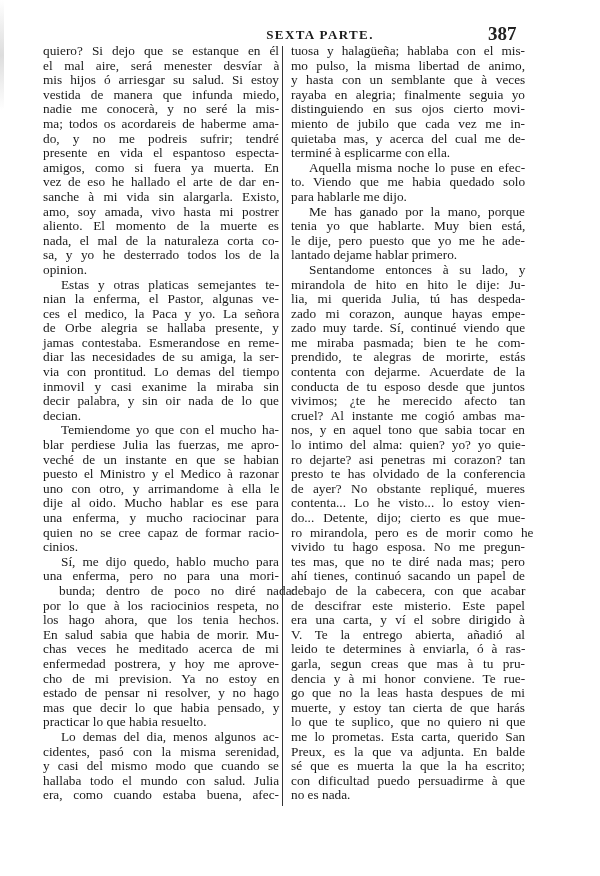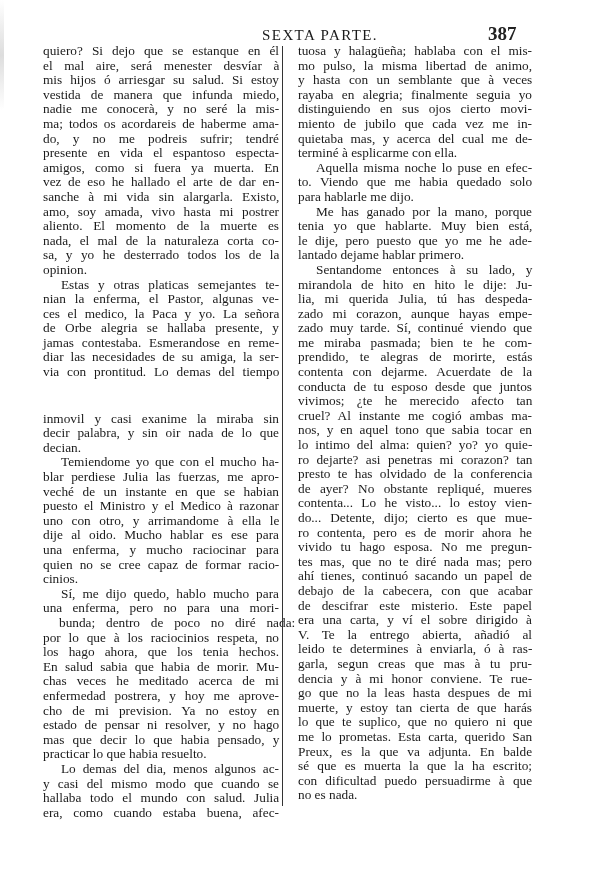--- a/index.html
+++ b/index.html
@@ -5,31 +5,31 @@
   html, body { margin:0; padding:0; }
   body {
     width:600px; height:876px; background:#ffffff; position:relative; overflow:hidden;
     font-family:"Liberation Serif","DejaVu Serif",serif; color:#1a1a1a;
   }
   .header {
     position:absolute; top:27px; left:0; width:600px; height:16px;
   }
   .running-title {
     position:absolute; left:200px; top:0; width:240px; text-align:center;
-    font-size:15px; font-weight:normal; letter-spacing:1.4px;
+    font-size:13px; font-weight:bold; letter-spacing:1.4px;
   }
   .page-number {
     position:absolute; left:488px; top:-4px; font-size:19px; font-weight:bold; color:#222;
   }
   .col {
     position:absolute; top:44px; width:236px;
     font-size:13.3px; line-height:14.6px;
   }
   .col.left { left:43px; }
-  .col.right { left:298px; width:234px; }
+  .col.right { left:291px; width:234px; }
   .col .line {
     display:block; white-space:nowrap; text-align:justify; text-align-last:justify; height:14.6px;
   }
   .col .line.last { text-align-last:left; }
   .col .line.indent { padding-left:18px; box-sizing:border-box; }
   .divider {
     position:absolute; left:282px; top:46px; width:1px; height:760px; background:#333;
   }
   .specks { position:absolute; left:0; top:0; width:4px; height:110px; background:linear-gradient(#fff,#ddd,#fff); }
 </style>
@@ -60,21 +60,21 @@
     <span class="line" style="display: block; word-spacing: 4.85714px;">nada, el mal de la naturaleza corta co-</span>
     <span class="line" style="display: block; word-spacing: 5.125px;">sa, y yo he desterrado todos los de la</span>
     <span class="line last" style="display: block;">opinion.</span>
     <span class="line indent" style="display: block; word-spacing: 5.6px;">Estas y otras platicas semejantes te-</span>
     <span class="line" style="display: block; word-spacing: 5.5px;">nian la enferma, el Pastor, algunas ve-</span>
     <span class="line" style="display: block; word-spacing: 4.25px;">ces el medico, la Paca y yo. La señora</span>
     <span class="line" style="display: block; word-spacing: 5.16667px;">de Orbe alegria se hallaba presente, y</span>
     <span class="line" style="display: block; word-spacing: 4.5px;">jamas contestaba. Esmerandose en reme-</span>
     <span class="line" style="display: block; word-spacing: 3.42857px;">diar las necesidades de su amiga, la ser-</span>
     <span class="line" style="display: block; word-spacing: 4.5px;">via con prontitud. Lo demas del tiempo</span>
-    <span class="line" style="display: block; word-spacing: 6.66667px; margin-top: 32px;">inmovil y casi exanime la miraba sin</span>
+    <span class="line" style="display: block; word-spacing: 6.66667px;">inmovil y casi exanime la miraba sin</span>
     <span class="line" style="display: block; word-spacing: 4.5px;">decir palabra, y sin oir nada de lo que</span>
     <span class="line last" style="display: block;">decian.</span>
     <span class="line indent" style="display: block; word-spacing: 2.33333px;">Temiendome yo que con el mucho ha-</span>
     <span class="line" style="display: block; word-spacing: 4.16667px;">blar perdiese Julia las fuerzas, me apro-</span>
     <span class="line" style="display: block; word-spacing: 5.14286px;">veché de un instante en que se habian</span>
     <span class="line" style="display: block; word-spacing: 2.85714px;">puesto el Ministro y el Medico à razonar</span>
     <span class="line" style="display: block; word-spacing: 5.28571px;">uno con otro, y arrimandome à ella le</span>
     <span class="line" style="display: block; word-spacing: 4.85714px;">dije al oido. Mucho hablar es ese para</span>
     <span class="line" style="display: block; word-spacing: 6.8px;">una enferma, y mucho raciocinar para</span>
     <span class="line" style="display: block; word-spacing: 3.85714px;">quien no se cree capaz de formar racio-</span>
@@ -85,20 +85,21 @@
     <span class="line" style="display: block; word-spacing: 4.42857px;">por lo que à los raciocinios respeta, no</span>
     <span class="line" style="display: block; word-spacing: 6.83333px;">los hago ahora, que los tenia hechos.</span>
     <span class="line" style="display: block; word-spacing: 3.85714px;">En salud sabia que habia de morir. Mu-</span>
     <span class="line" style="display: block; word-spacing: 6.66667px;">chas veces he meditado acerca de mi</span>
     <span class="line" style="display: block; word-spacing: 5.4px;">enfermedad postrera, y hoy me aprove-</span>
     <span class="line" style="display: block; word-spacing: 6.71429px;">cho de mi prevision. Ya no estoy en</span>
     <span class="line" style="display: block; word-spacing: 4.28571px;">estado de pensar ni resolver, y no hago</span>
     <span class="line" style="display: block; word-spacing: 4.85714px;">mas que decir lo que habia pensado, y</span>
     <span class="line last" style="display: block;">practicar lo que habia resuelto.</span>
     <span class="line indent" style="display: block; word-spacing: 3.5px;">Lo demas del dia, menos algunos ac-</span>
+    <span class="line" style="display: block; word-spacing: 6px;">cidentes, pasó con la misma serenidad,</span>
     <span class="line" style="display: block; word-spacing: 4.85714px;">y casi del mismo modo que cuando se</span>
     <span class="line" style="display: block; word-spacing: 5.33333px;">hallaba todo el mundo con salud. Julia</span>
     <span class="line" style="display: block; word-spacing: 7.4px;">era, como cuando estaba buena, afec-</span>
   </div>
 <div class="divider"></div>
 <div class="col right" id="right-col">
     <span class="line" style="display: block; word-spacing: 4.66667px;">tuosa y halagüeña; hablaba con el mis-</span>
     <span class="line" style="display: block; word-spacing: 5px;">mo pulso, la misma libertad de animo,</span>
     <span class="line" style="display: block; word-spacing: 5.14286px;">y hasta con un semblante que à veces</span>
     <span class="line" style="display: block; word-spacing: 5px;">rayaba en alegria; finalmente seguia yo</span>
@@ -124,21 +125,21 @@
     <span class="line" style="display: block; word-spacing: 4.16667px;">conducta de tu esposo desde que juntos</span>
     <span class="line" style="display: block; word-spacing: 9px;">vivimos; ¿te he merecido afecto tan</span>
     <span class="line" style="display: block; word-spacing: 4.5px;">cruel? Al instante me cogió ambas ma-</span>
     <span class="line" style="display: block; word-spacing: 3.5px;">nos, y en aquel tono que sabia tocar en</span>
     <span class="line" style="display: block; word-spacing: 3.57143px;">lo intimo del alma: quien? yo? yo quie-</span>
     <span class="line" style="display: block; word-spacing: 4px;">ro dejarte? asi penetras mi corazon? tan</span>
     <span class="line" style="display: block; word-spacing: 4px;">presto te has olvidado de la conferencia</span>
     <span class="line" style="display: block; word-spacing: 6px;">de ayer? No obstante repliqué, mueres</span>
     <span class="line" style="display: block; word-spacing: 5px;">contenta... Lo he visto... lo estoy vien-</span>
     <span class="line" style="display: block; word-spacing: 5.66667px;">do... Detente, dijo; cierto es que mue-</span>
-    <span class="line" style="display: block; word-spacing: 4.57143px;">ro contenta, pero es de morir ahora he</span>
+    <span class="line" style="display: block; word-spacing: 4.57143px;">ro mirandola, pero es de morir como he</span>
     <span class="line" style="display: block; word-spacing: 4.66667px;">vivido tu hago esposa. No me pregun-</span>
     <span class="line" style="display: block; word-spacing: 3.875px;">tes mas, que no te diré nada mas; pero</span>
     <span class="line" style="display: block; word-spacing: 3.16667px;">ahí tienes, continuó sacando un papel de</span>
     <span class="line" style="display: block; word-spacing: 5.66667px;">debajo de la cabecera, con que acabar</span>
     <span class="line" style="display: block; word-spacing: 7.8px;">de descifrar este misterio. Este papel</span>
     <span class="line" style="display: block; word-spacing: 4.875px;">era una carta, y ví el sobre dirigido à</span>
     <span class="line" style="display: block; word-spacing: 9.33333px;">V. Te la entrego abierta, añadió al</span>
     <span class="line" style="display: block; word-spacing: 4.57143px;">leido te determines à enviarla, ó à ras-</span>
     <span class="line" style="display: block; word-spacing: 6.14286px;">garla, segun creas que mas à tu pru-</span>
     <span class="line" style="display: block; word-spacing: 4.71429px;">dencia y à mi honor conviene. Te rue-</span>

